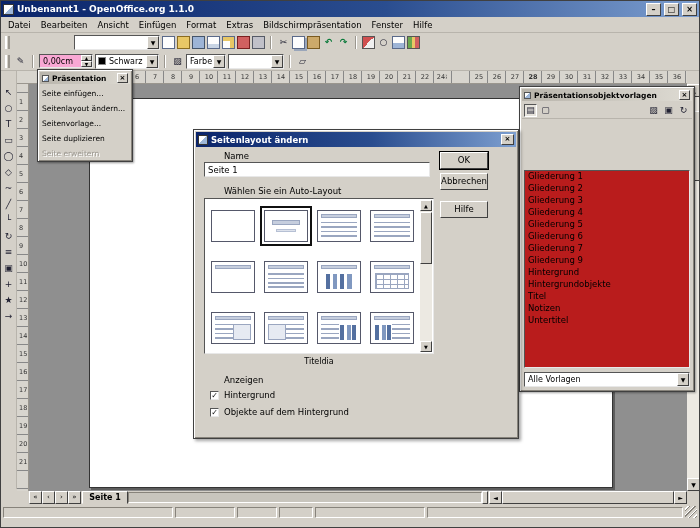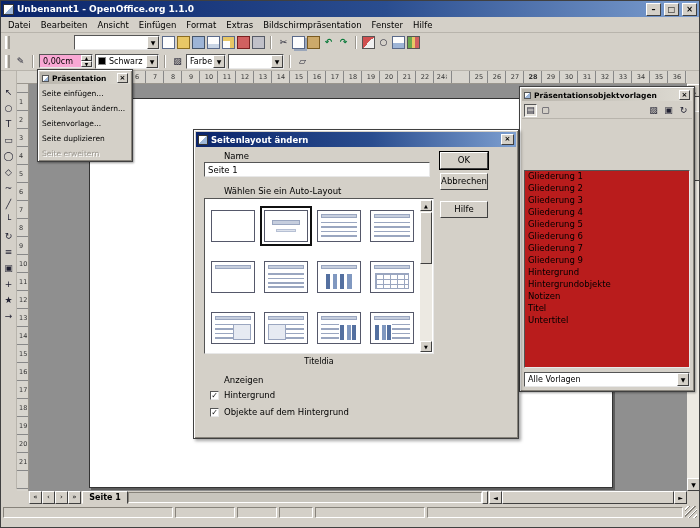--- a/index.html
+++ b/index.html
@@ -356,22 +356,22 @@
         <div class="style-item">Gliederung 1</div>
         <div class="style-item">Gliederung 2</div>
         <div class="style-item">Gliederung 3</div>
         <div class="style-item">Gliederung 4</div>
         <div class="style-item">Gliederung 5</div>
         <div class="style-item">Gliederung 6</div>
         <div class="style-item">Gliederung 7</div>
         <div class="style-item">Gliederung 9</div>
         <div class="style-item">Hintergrund</div>
         <div class="style-item">Hintergrundobjekte</div>
+        <div class="style-item">Titel</div>
         <div class="style-item">Notizen</div>
-        <div class="style-item">Titel</div>
         <div class="style-item">Untertitel</div>
       </div>
     <div class="combo sty-combo">
       <span class="val">Alle Vorlagen</span>
       <span class="combobtn raised">▼</span>
     </div>
   </div>
 
   <div class="dialog">
     <div class="dlg-title">

